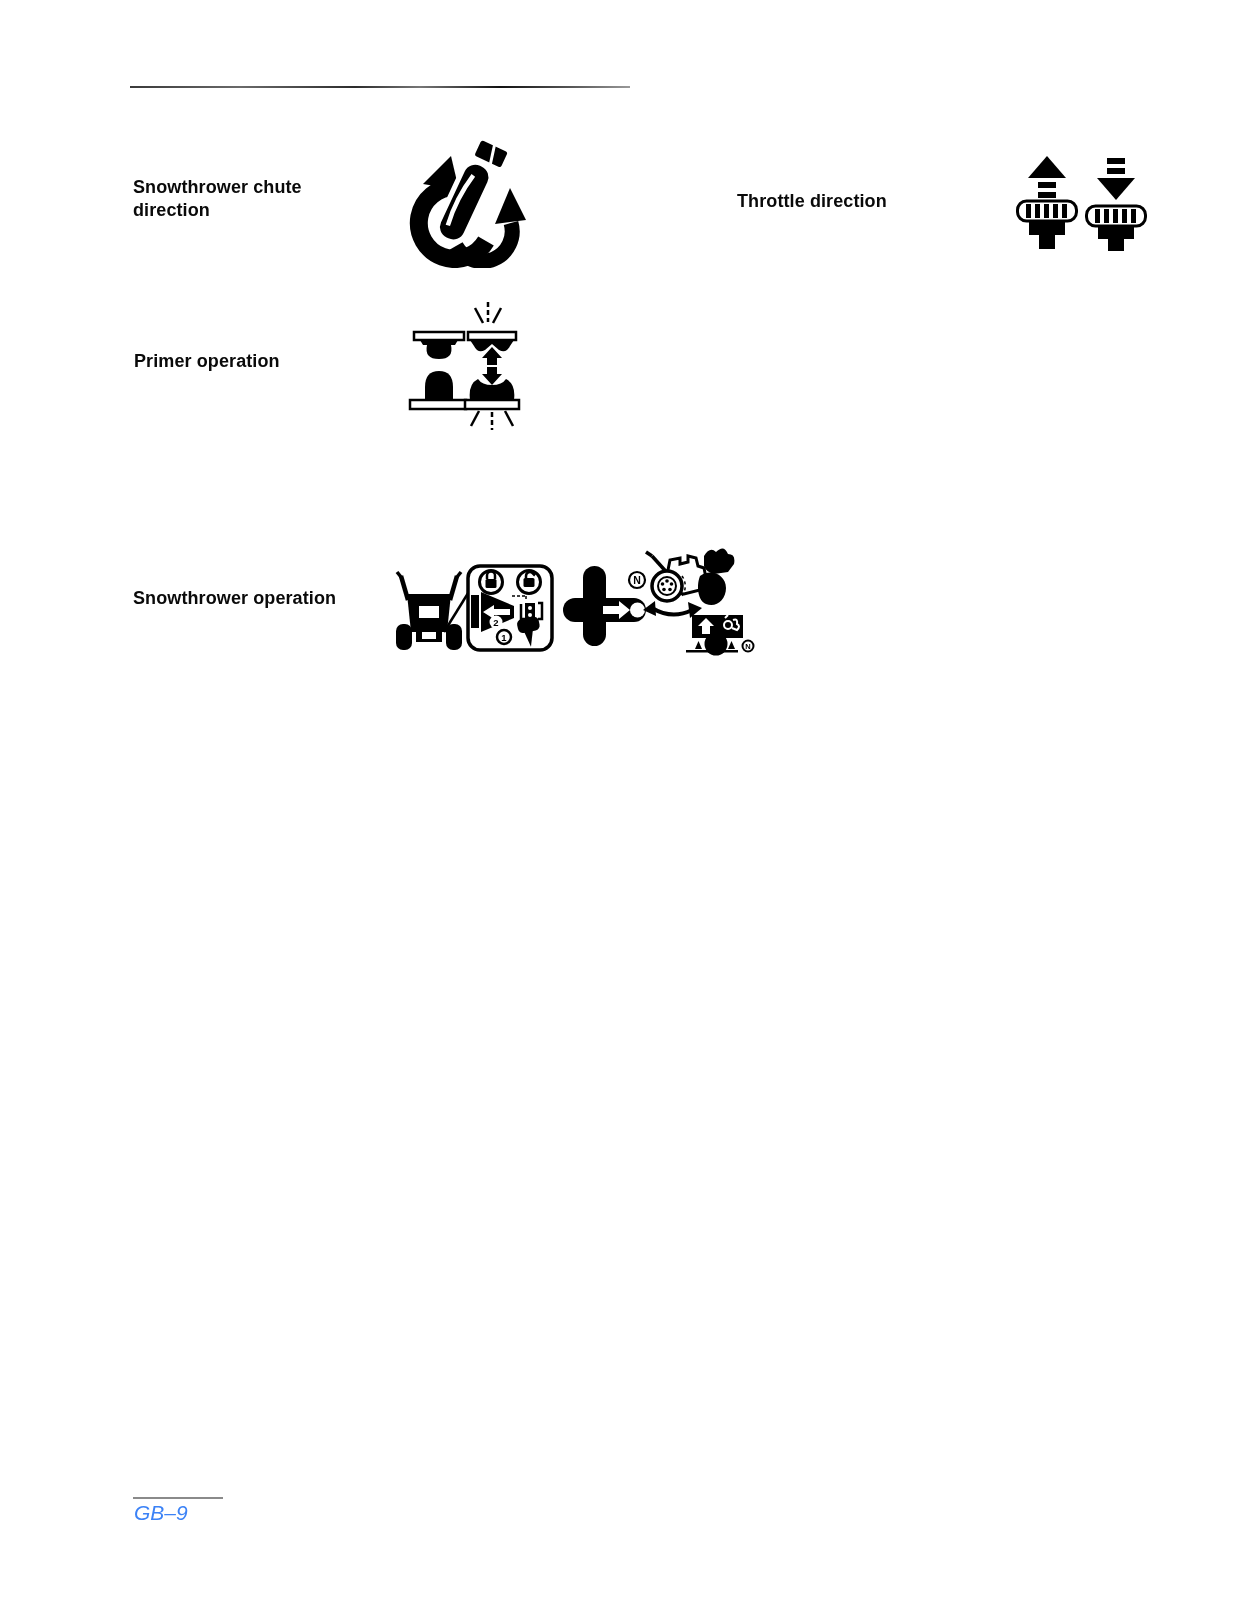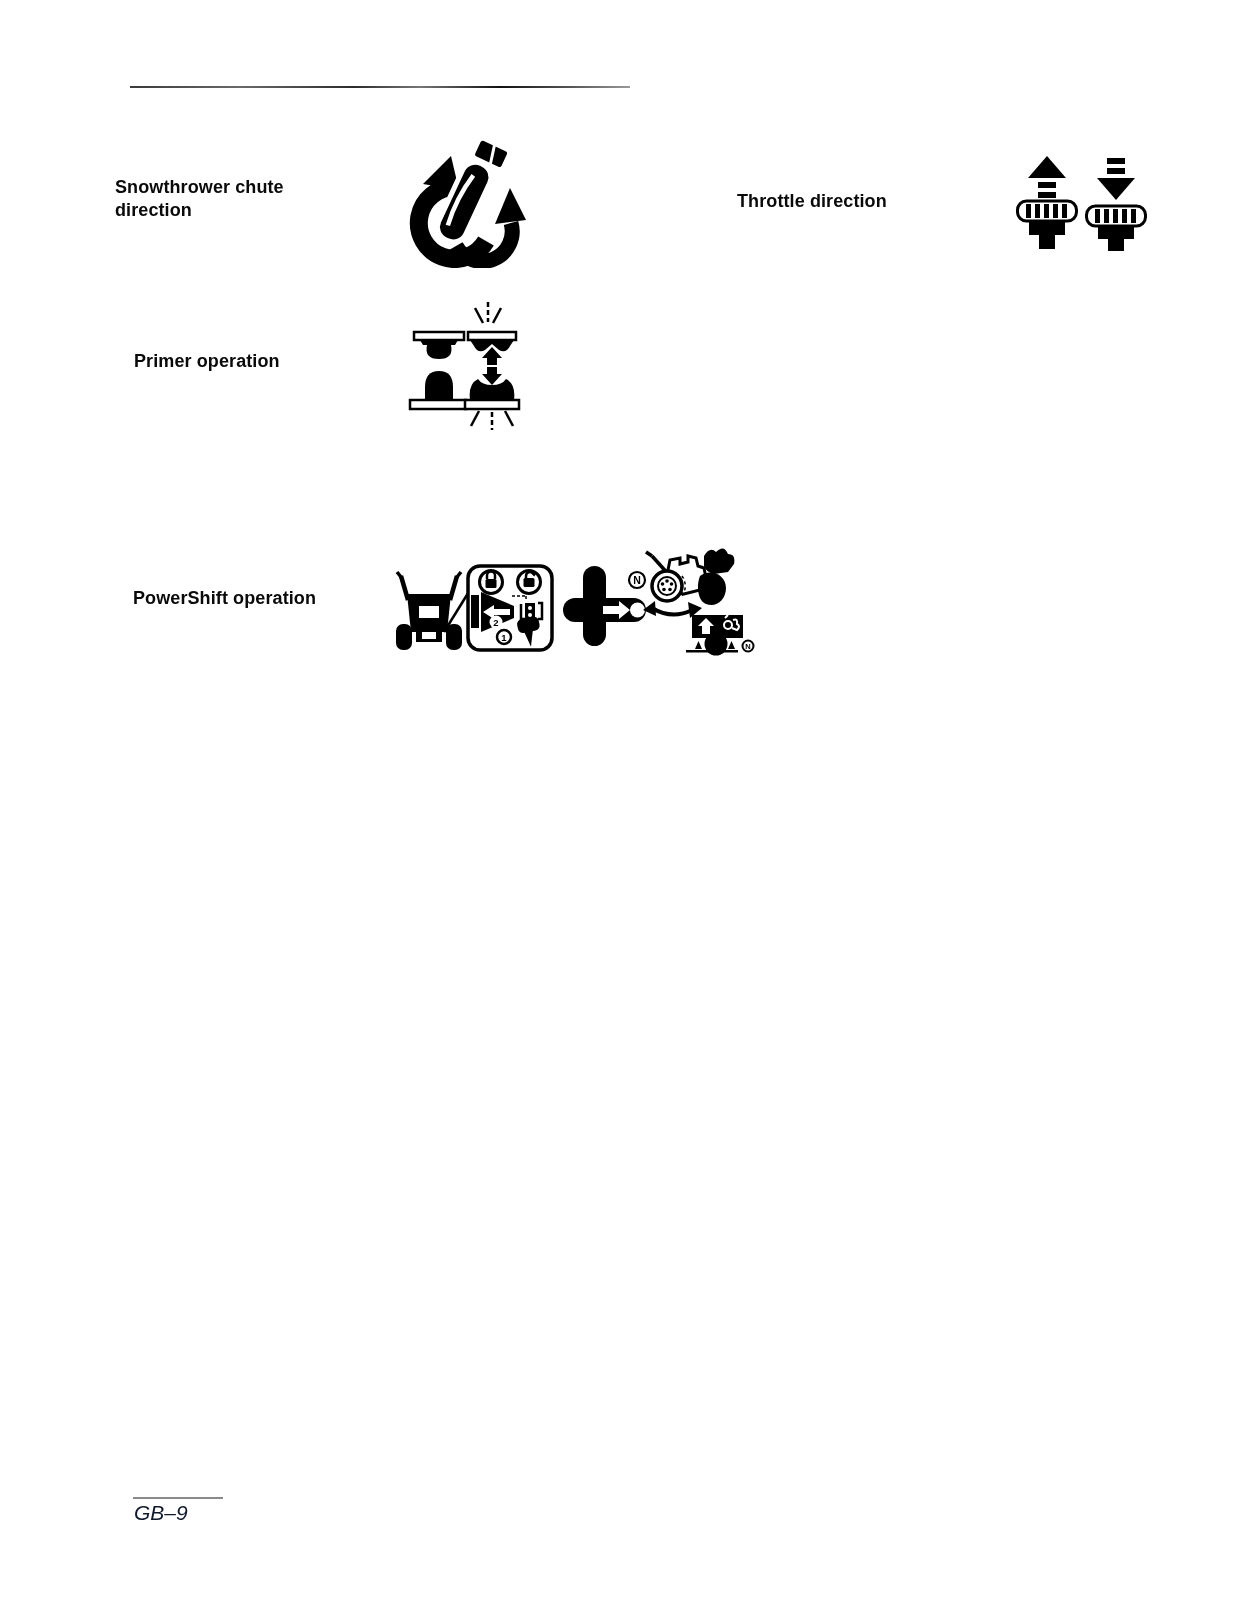--- a/index.html
+++ b/index.html
@@ -11,27 +11,27 @@
   .rule { position:absolute; background:#3c3c3c; }
   .top-rule {
     left:130px; top:86px; width:500px; height:2px;
     background:linear-gradient(90deg,#3a3a3a 0%,#6a6a6a 22%,#2c2c2c 45%,#777 58%,#111 74%,#555 88%,#999 100%);
   }
   .footer-rule { left:133px; top:1497px; width:90px; height:2px; background:#8a8a8a; }
   .label {
     position:absolute; font-weight:bold; font-size:18px; line-height:23px;
     letter-spacing:0.1px; color:#0a0a0a;
   }
-  .label-chute   { left:115px; top:176px; width:195px; }
+  .label-chute   { left:133px; top:176px; width:195px; }
   .label-throttle{ left:737px; top:190px; width:260px; }
   .label-primer  { left:134px; top:350px; width:260px; }
   .label-power   { left:133px; top:587px; width:260px; }
   .footer-label {
     position:absolute; left:134px; top:1501px;
-    font-style:italic; font-size:21px; font-weight:normal; color:#0f172a;
+    font-style:italic; font-size:21px; font-weight:normal; color:#3b82f6;
   }
   .icon { position:absolute; }
   .ic-chute    { left:403px; top:138px; }
   .ic-thr-up   { left:1016px; top:156px; }
   .ic-thr-down { left:1085px; top:158px; }
   .ic-primer   { left:399px; top:299px; }
   .ic-rear     { left:394px; top:570px; }
   .ic-callout  { left:441px; top:587px; }
   .ic-panel    { left:466px; top:564px; }
   .ic-cross    { left:556px; top:564px; }
@@ -116,21 +116,21 @@
     <rect x="11" y="101" width="56" height="9" fill="#fff" stroke="#000" stroke-width="2.5"></rect>
 
     <path class="ink" d="M71,101 q-2,-16 8,-21 q4,6 14,6 q10,0 14,-6 q10,5 8,21 z"></path>
     <rect x="66" y="101" width="54" height="9" fill="#fff" stroke="#000" stroke-width="2.5"></rect>
 
     <line x1="80" y1="112" x2="72" y2="127" stroke="#000" stroke-width="2.5"></line>
     <line x1="93" y1="113" x2="93" y2="131" stroke="#000" stroke-width="2.5" stroke-dasharray="5,3"></line>
     <line x1="106" y1="112" x2="114" y2="127" stroke="#000" stroke-width="2.5"></line>
   </svg>
 
-  <div class="label label-power">PowerShift operation</div>
+  <div class="label label-power">Snowthrower operation</div>
 
   <svg class="icon ic-rear" width="70" height="82" viewBox="0 0 70 82">
     <line x1="14" y1="30" x2="7" y2="6" stroke="#000" stroke-width="4.5"></line>
     <line x1="7" y1="7" x2="3" y2="2" stroke="#000" stroke-width="3.5"></line>
     <line x1="56" y1="30" x2="63" y2="6" stroke="#000" stroke-width="4.5"></line>
     <line x1="63" y1="7" x2="67" y2="2" stroke="#000" stroke-width="3.5"></line>
     <polygon class="ink" points="13,24 57,24 53,62 17,62"></polygon>
     <rect class="paper" x="25" y="36" width="20" height="12"></rect>
     <rect class="ink" x="22" y="58" width="26" height="14"></rect>
     <rect class="paper" x="28" y="62" width="14" height="7"></rect>

